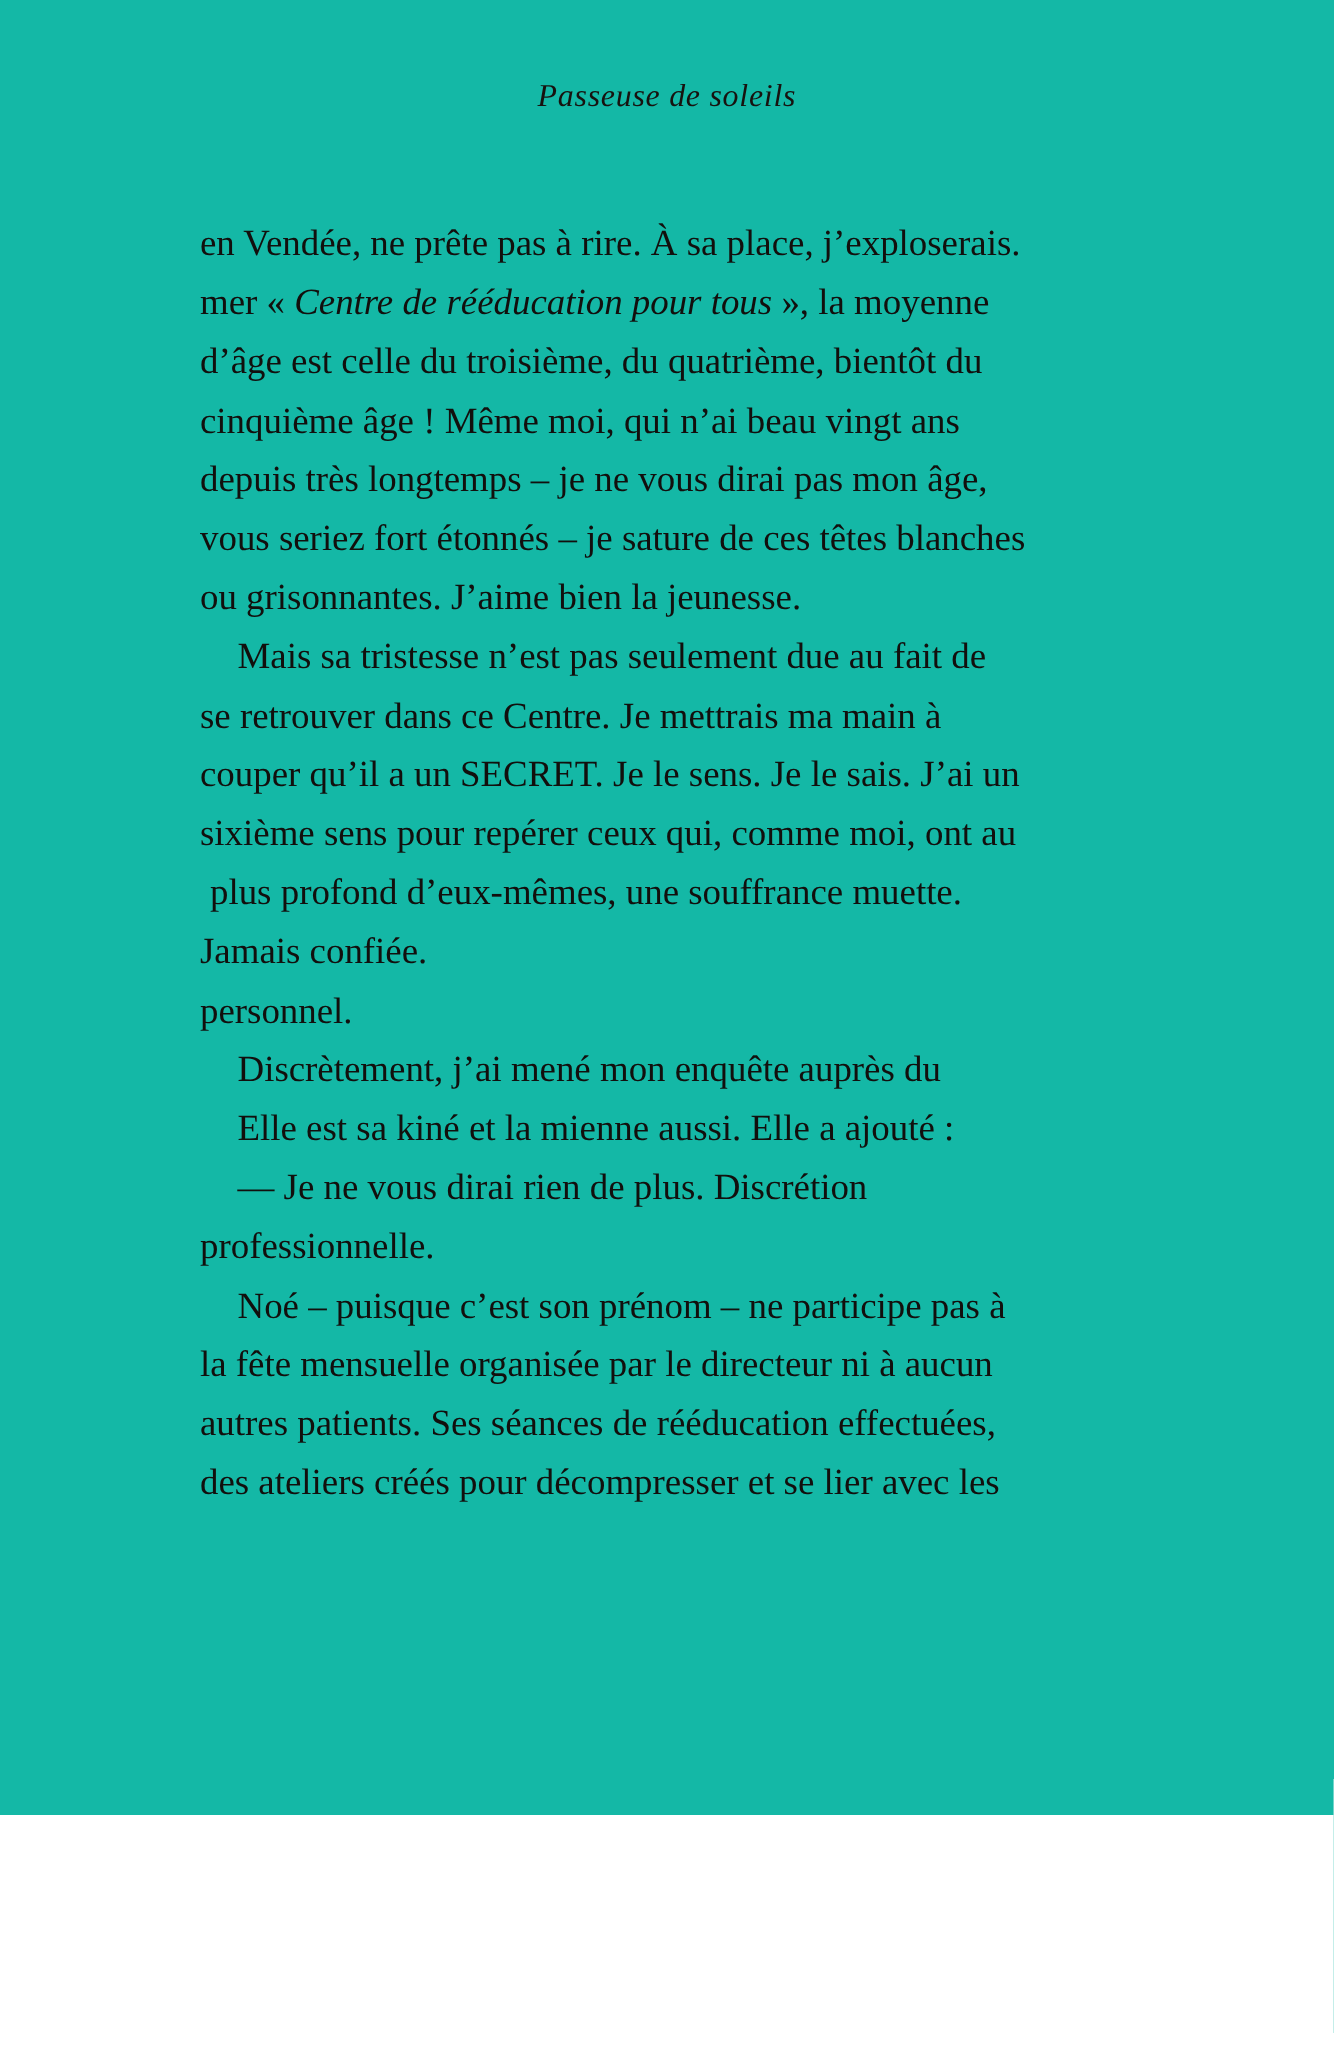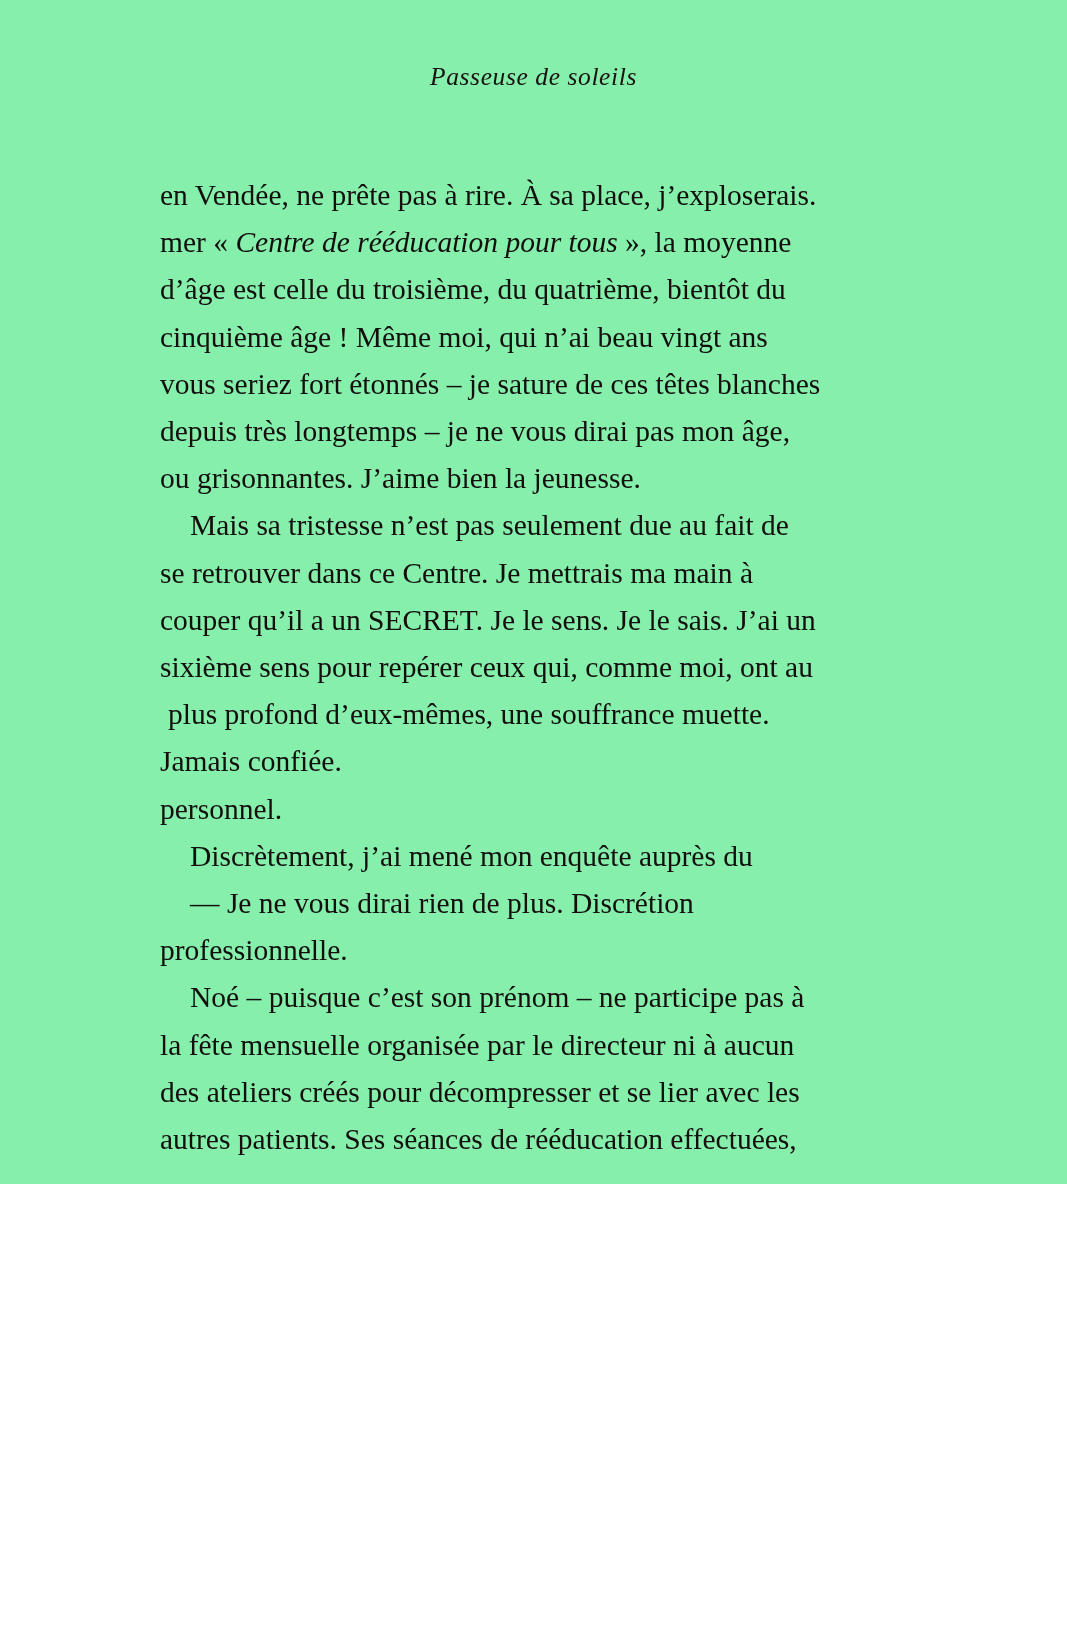--- a/index.html
+++ b/index.html
@@ -3,22 +3,22 @@
 <meta charset="utf-8">
 <style>
   html, body {
     margin: 0;
     padding: 0;
     background: #ffffff;
   }
   .page {
     position: relative;
     width: 1067px;
-    height: 1184px;
-    background: #86efac;
+    height: 1452px;
+    background: #14b8a6;
     margin: 0 auto;
     overflow: hidden;
     font-family: "Liberation Serif", "DejaVu Serif", serif;
     color: #100d0c;
   }
 
   
   .running-head {
     position: absolute;
     top: 62px;
@@ -90,43 +90,46 @@
 <div class="page">
 
   <div class="running-head">Passeuse de soleils</div>
 
   <div class="textblock" id="textblock">
       <p class="para noindent" style="text-indent: 0px;">
         <span class="line"><span>en Vendée, ne prête pas à rire. À sa place, j’exploserais.</span></span>
         <span class="line"><span>mer « </span><span class="ital">Centre de rééducation pour tous</span><span> », la moyenne</span></span>
         <span class="line"><span>d’âge est celle du troisième, du quatrième, bientôt du</span></span>
         <span class="line"><span>cinquième âge ! Même moi, qui n’ai beau vingt ans</span></span>
+        <span class="line"><span>depuis très longtemps – je ne vous dirai pas mon âge,</span></span>
         <span class="line"><span>vous seriez fort étonnés – je sature de ces têtes blanches</span></span>
-        <span class="line"><span>depuis très longtemps – je ne vous dirai pas mon âge,</span></span>
         <span class="line"><span>ou grisonnantes. J’aime bien la jeunesse.</span></span>
       </p>
       <p class="para indent" style="text-indent: 0px;">
         <span class="line ind"><span>Mais sa tristesse n’est pas seulement due au fait de</span></span>
         <span class="line"><span>se retrouver dans ce Centre. Je mettrais ma main à</span></span>
         <span class="line"><span>couper qu’il a un SECRET. Je le sens. Je le sais. J’ai un</span></span>
         <span class="line"><span>sixième sens pour repérer ceux qui, comme moi, ont au</span></span>
         <span class="line ind-small"><span>plus profond d’eux-mêmes, une souffrance muette.</span></span>
         <span class="line"><span>Jamais confiée.</span></span>
       </p>
       <p class="para indent" style="text-indent: 0px;">
         <span class="line"><span>personnel.</span></span>
         <span class="line ind"><span>Discrètement, j’ai mené mon enquête auprès du</span></span>
       </p>
       <p class="para indent" style="text-indent: 0px;">
+        <span class="line ind"><span>Elle est sa kiné et la mienne aussi. Elle a ajouté :</span></span>
+      </p>
+      <p class="para indent" style="text-indent: 0px;">
         <span class="line ind"><span>—  Je  ne  vous  dirai  rien  de  plus.  Discrétion</span></span>
         <span class="line"><span>professionnelle.</span></span>
       </p>
       <p class="para indent" style="text-indent: 0px;">
         <span class="line ind"><span>Noé – puisque c’est son prénom – ne participe pas à</span></span>
         <span class="line"><span>la fête mensuelle organisée par le directeur ni à aucun</span></span>
+        <span class="line"><span>autres patients. Ses séances de rééducation effectuées,</span></span>
         <span class="line"><span>des ateliers créés pour décompresser et se lier avec les</span></span>
-        <span class="line"><span>autres patients. Ses séances de rééducation effectuées,</span></span>
       </p>
     </div>
 
   <div class="folio">12</div>
 
 </div>
 
 </body></html>

